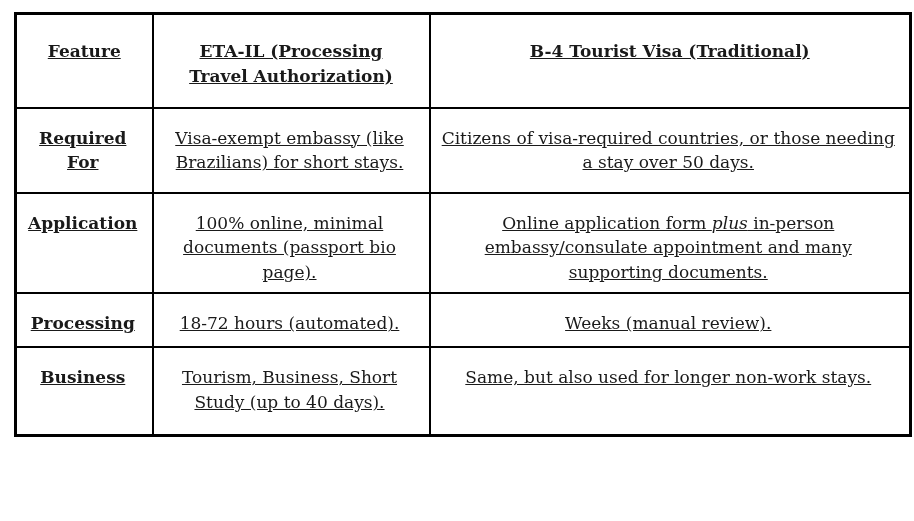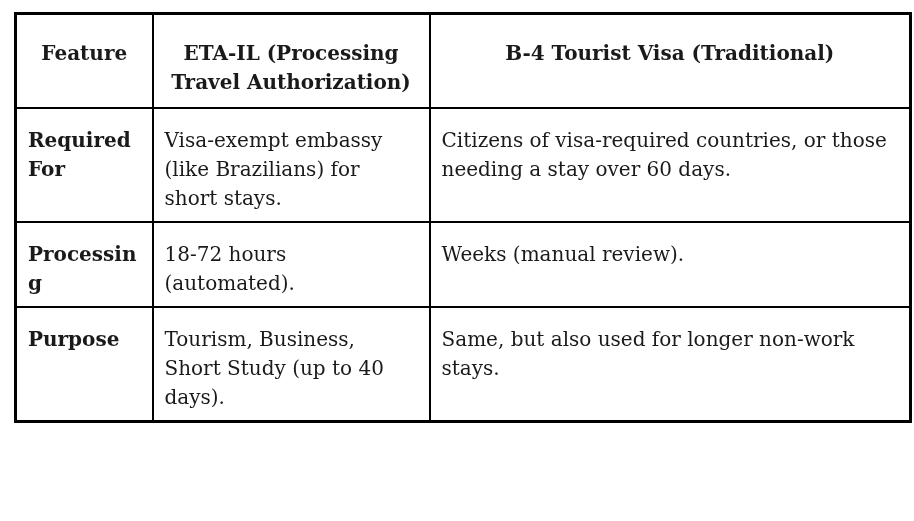--- a/index.html
+++ b/index.html
@@ -20,23 +20,24 @@
   table.compare {
     border-collapse: collapse;
     table-layout: fixed;
     width: 895px;
     border: 3px solid #000000;
   }
   table.compare th,
   table.compare td {
     border: 2px solid #000000;
     vertical-align: top;
-    font-size: 20px;
+    font-size: 17px;
     line-height: 1.45;
     word-wrap: break-word;
+    text-decoration: underline;
   }
   
   col.c-feature { width: 137px; }
   col.c-eta     { width: 277px; }
   col.c-b2      { width: 481px; }
 
   
   tr.header-row { height: 94px; }
   table.compare th {
     font-weight: bold;
@@ -46,21 +47,21 @@
 
   
   tr.row-required    { height: 85px; }
   tr.row-application { height: 90px; }
   tr.row-cost        { height: 70px; }
   tr.row-processing  { height: 54px; }
   tr.row-purpose     { height: 88px; }
 
   table.compare td {
     padding: 17px 14px 8px 11px;
-    text-align: left;
+    text-align: center;
   }
   td.feature-cell {
     font-weight: bold;
     padding-left: 10px;
   }
   td .it { font-style: italic; }
 </style>
 </head>
 <body>
 
@@ -75,27 +76,32 @@
       <tr class="header-row">
         <th>Feature</th>
         <th>ETA-IL (Processing Travel Authorization)</th>
         <th>B-4 Tourist Visa (Traditional)</th>
       </tr>
     </thead>
     <tbody>
       <tr class="row-required">
         <td class="feature-cell">Required For</td>
         <td>Visa-exempt embassy (like Brazilians) for short stays.</td>
-        <td>Citizens of visa-required countries, or those needing a stay over 60 days.</td>
+        <td>Citizens of visa-required countries, or those needing a stay over 50 days.</td>
+      </tr>
+      <tr class="row-application">
+        <td class="feature-cell">Application</td>
+        <td>100% online, minimal documents (passport bio page).</td>
+        <td><span>Online application form </span><span class="it">plus</span><span> in-person embassy/consulate appointment and many supporting documents.</span></td>
       </tr>
       <tr class="row-processing">
         <td class="feature-cell">Processing</td>
         <td>18-72 hours (automated).</td>
         <td>Weeks (manual review).</td>
       </tr>
       <tr class="row-purpose">
-        <td class="feature-cell">Purpose</td>
+        <td class="feature-cell">Business</td>
         <td>Tourism, Business, Short Study (up to 40 days).</td>
         <td>Same, but also used for longer non-work stays.</td>
       </tr>
     </tbody>
   </table>
 </div>
 
 </body></html>

